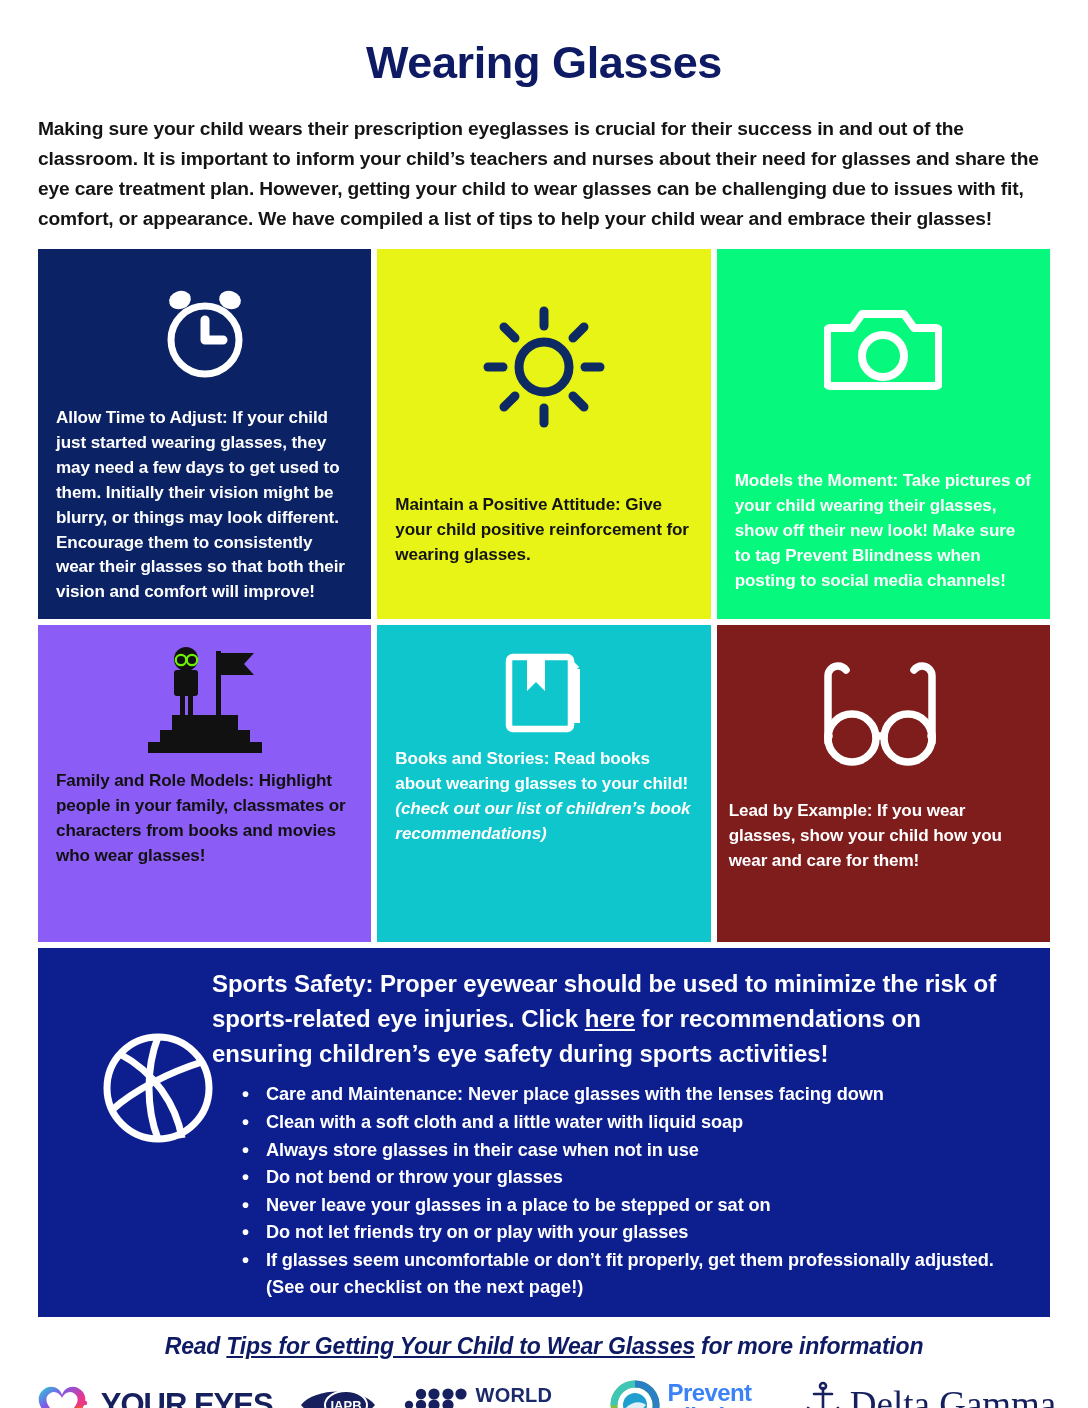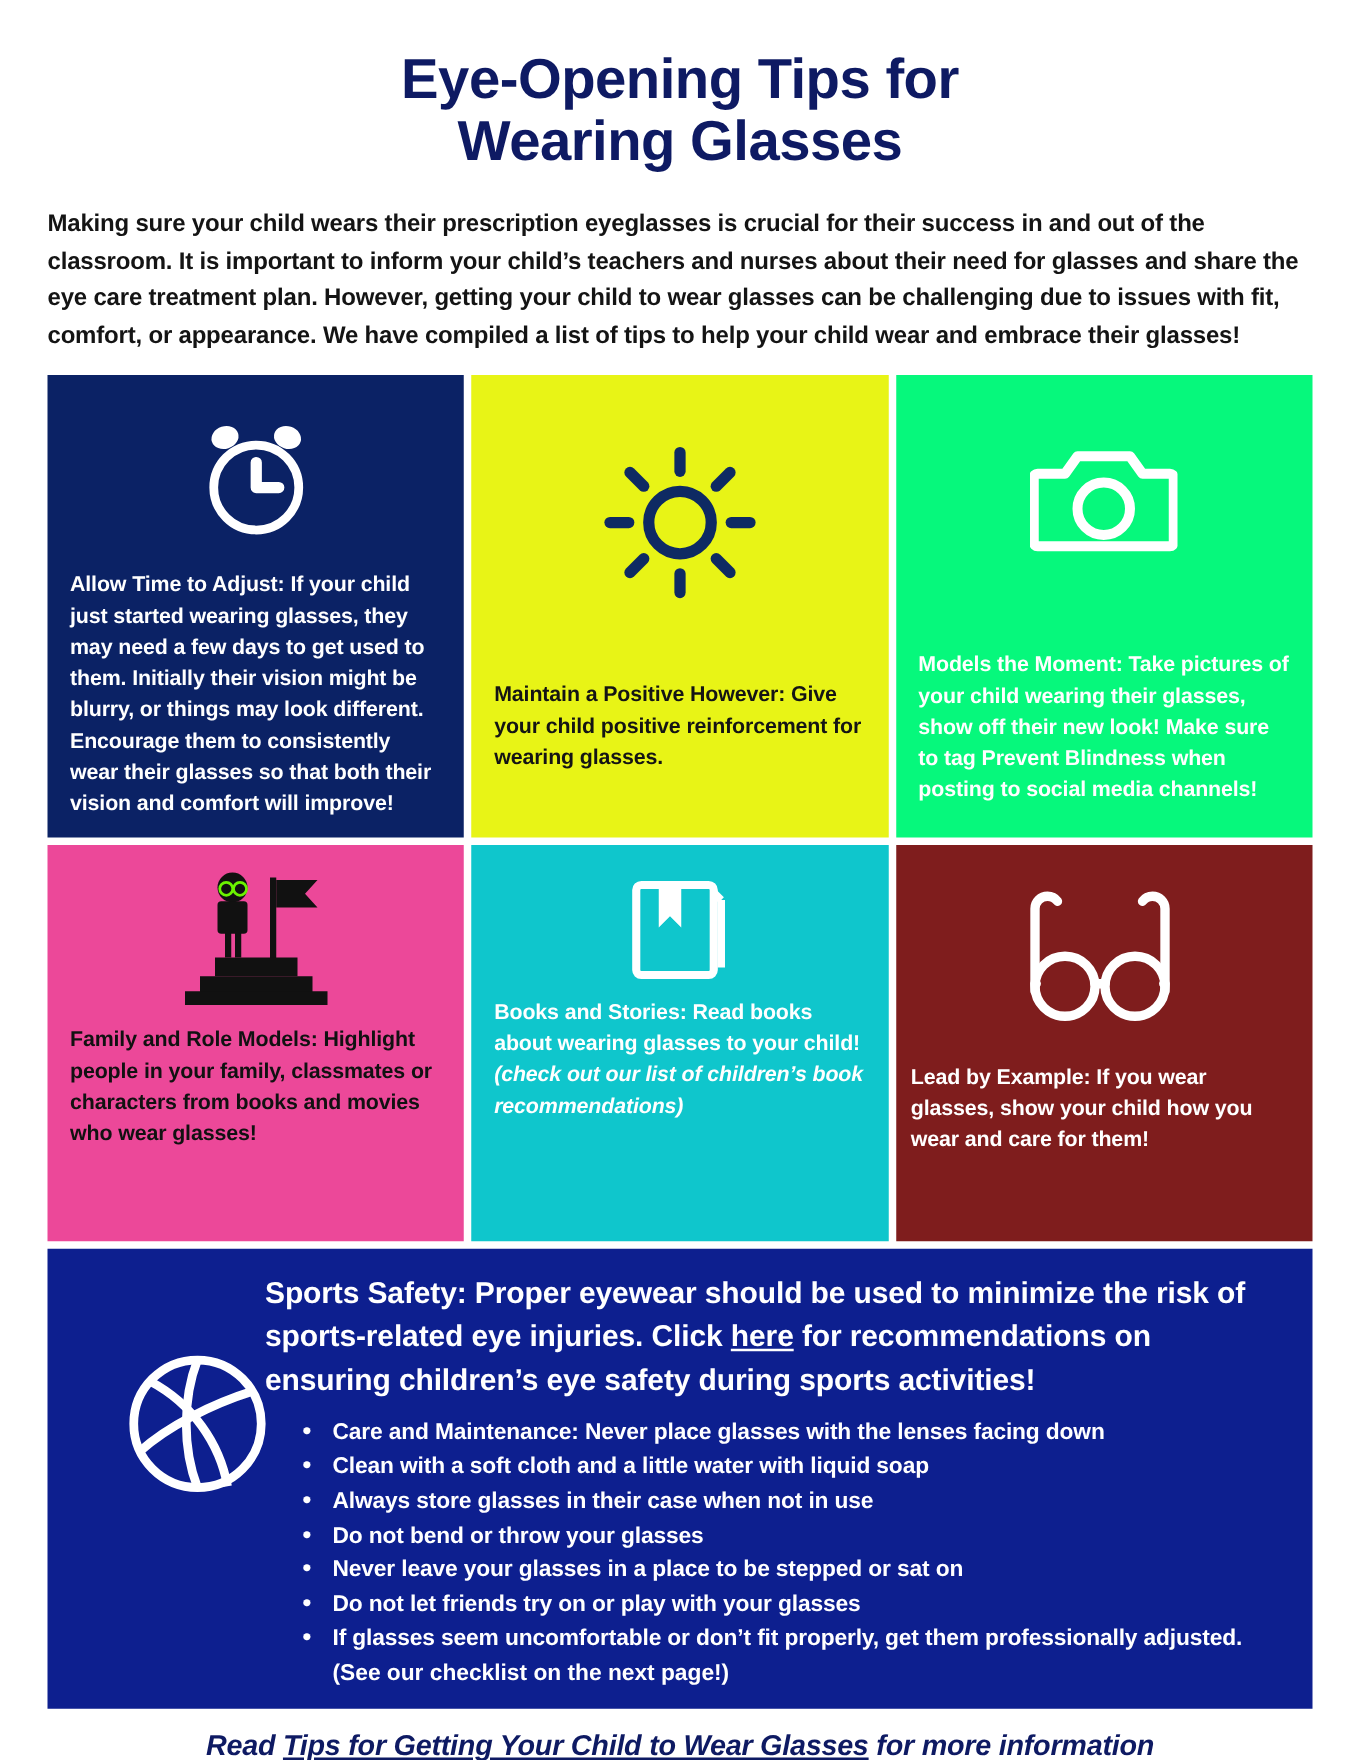--- a/index.html
+++ b/index.html
@@ -174,21 +174,20 @@
   .dg-text{
     color:#16205E;font-family:"Liberation Serif", serif;font-size:37px;letter-spacing:0px;
   }
 </style>
 </head>
 <body>
 
 <div class="page">
 
   <h1 class="title">
-    <span class="line">Eye-Opening Tips for</span>
     <span class="line">Wearing Glasses</span>
   </h1>
 
   <p class="intro">Making sure your child wears their prescription eyeglasses is crucial for their success in and out of the classroom. It is important to inform your child’s teachers and nurses about their need for glasses and share the eye care treatment plan. However, getting your child to wear glasses can be challenging due to issues with fit, comfort, or appearance. We have compiled a list of tips to help your child wear and embrace their glasses!</p>
 
   <div class="grid">
 
     <div class="card r1 c1" style="background:#0B2265;color:#FFFFFF;">
       <div class="icon-wrap">
         <svg width="104" height="112" viewBox="0 0 104 112" fill="none" aria-hidden="true">
@@ -213,37 +212,37 @@
             <line x1="8" y1="64" x2="23" y2="64"></line>
             <line x1="105" y1="64" x2="120" y2="64"></line>
             <line x1="24" y1="24" x2="35" y2="35"></line>
             <line x1="93" y1="93" x2="104" y2="104"></line>
             <line x1="104" y1="24" x2="93" y2="35"></line>
             <line x1="35" y1="93" x2="24" y2="104"></line>
           </g>
         </svg>
       </div>
       <div class="body">
-        <b>Maintain a Positive However:</b><span> Give your child positive reinforcement for wearing glasses.</span>
+        <b>Maintain a Positive Attitude:</b><span> Give your child positive reinforcement for wearing glasses.</span>
       </div>
     </div>
 
     <div class="card r1 c3" style="background:#06F87C;color:#FFFFFF;">
       <div class="icon-wrap">
         <svg width="118" height="96" viewBox="0 0 118 96" fill="none" aria-hidden="true">
           <path d="M6 26 h22 l10 -14 h42 l10 14 h22 a3 3 0 0 1 3 3 v52 a3 3 0 0 1 -3 3 H6 a3 3 0 0 1 -3 -3 V29 a3 3 0 0 1 3 -3 z" stroke="#fff" stroke-width="8" stroke-linejoin="round"></path>
           <circle cx="59" cy="54" r="21" stroke="#fff" stroke-width="8"></circle>
         </svg>
       </div>
       <div class="body">
         <b>Models the Moment:</b><span>  Take pictures of your child wearing their glasses, show off their new look!  Make sure to tag Prevent Blindness when posting to social media channels!</span>
       </div>
     </div>
 
-    <div class="card r2 c1" style="background:#ec4899;color:#111111;">
+    <div class="card r2 c1" style="background:#8b5cf6;color:#111111;">
       <div class="icon-wrap">
         <svg width="150" height="108" viewBox="0 0 150 108" aria-hidden="true">
           <g fill="#111">
             <circle cx="56" cy="14" r="12"></circle>
             <rect x="44" y="25" width="24" height="26" rx="3"></rect>
             <rect x="50" y="48" width="5" height="22"></rect>
             <rect x="58" y="48" width="5" height="22"></rect>
             <rect x="86" y="6" width="5" height="66"></rect>
             <path d="M91 8 h33 l-10 11 10 11 H91 z"></path>
             <rect x="42" y="70" width="66" height="15"></rect>

